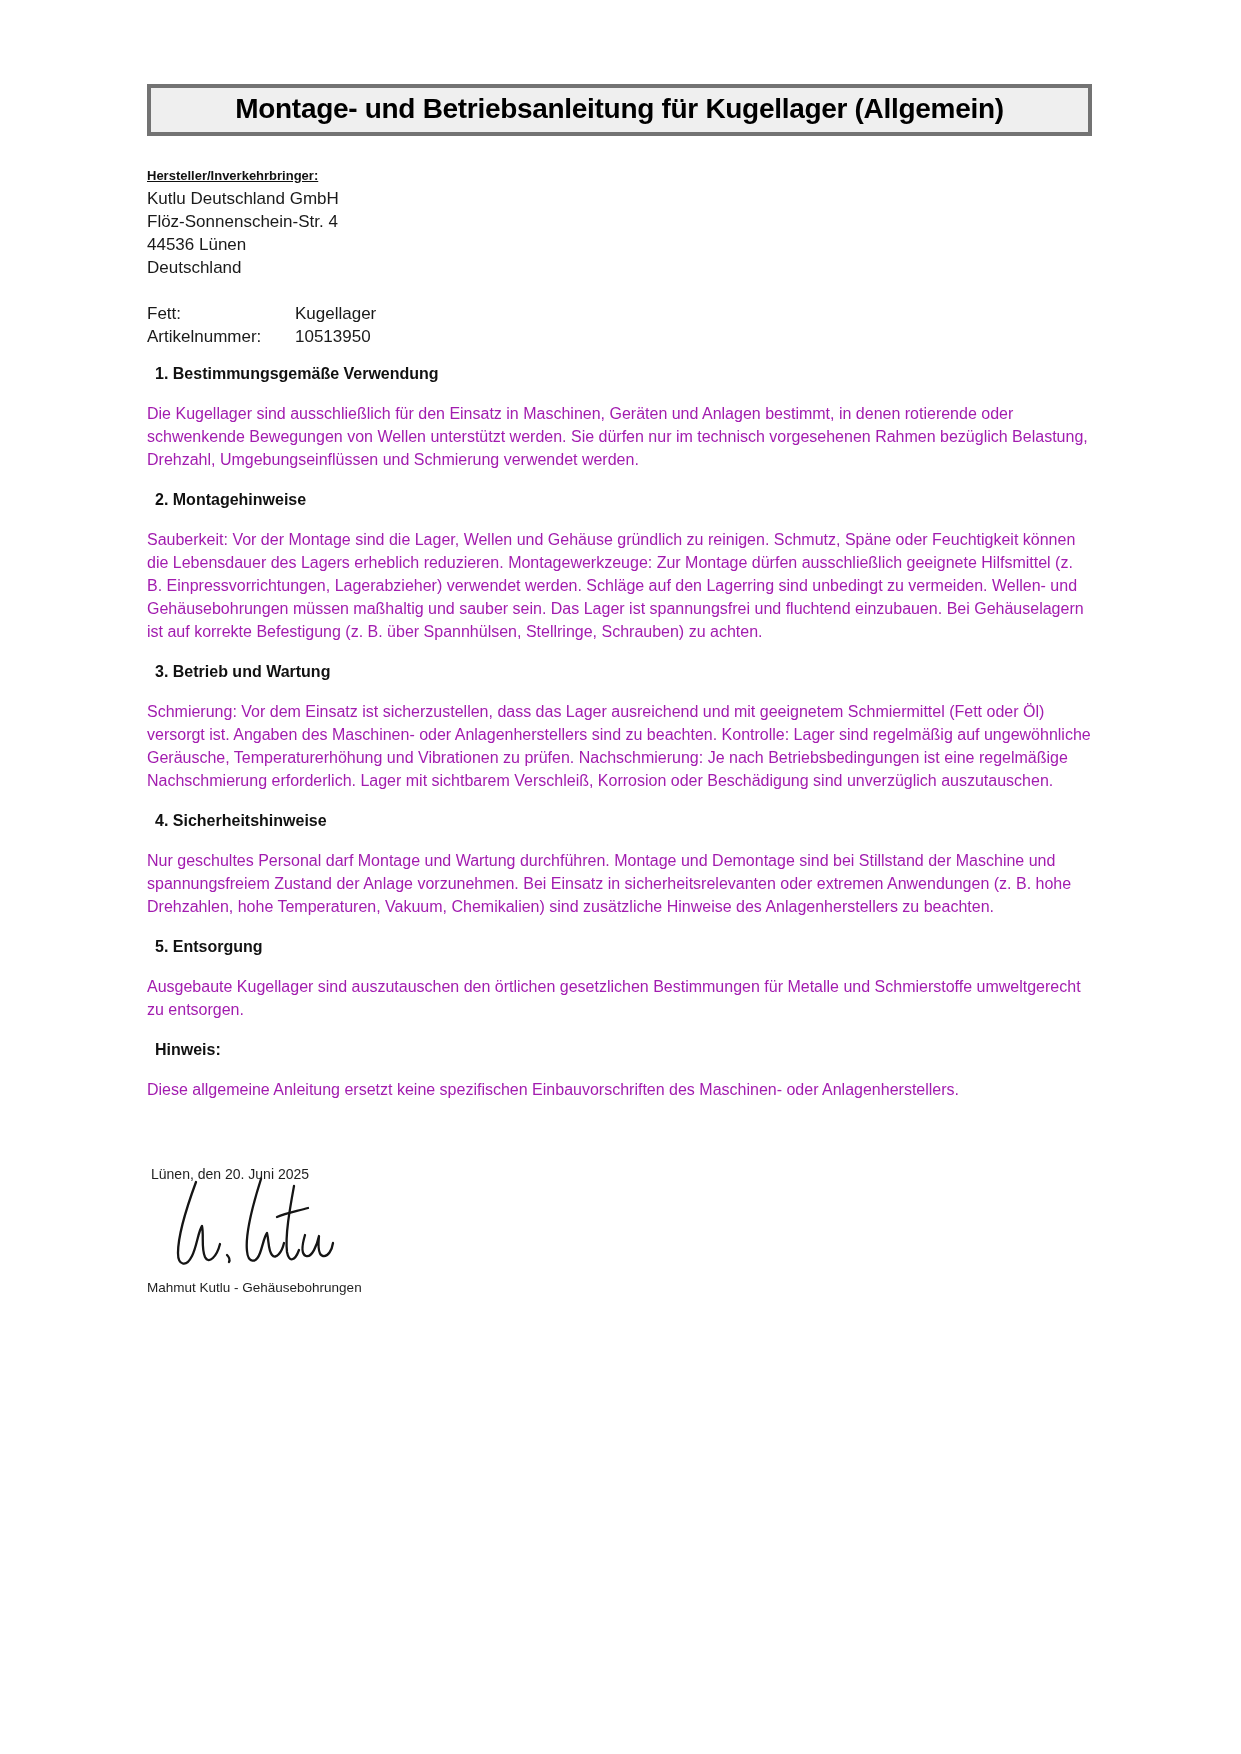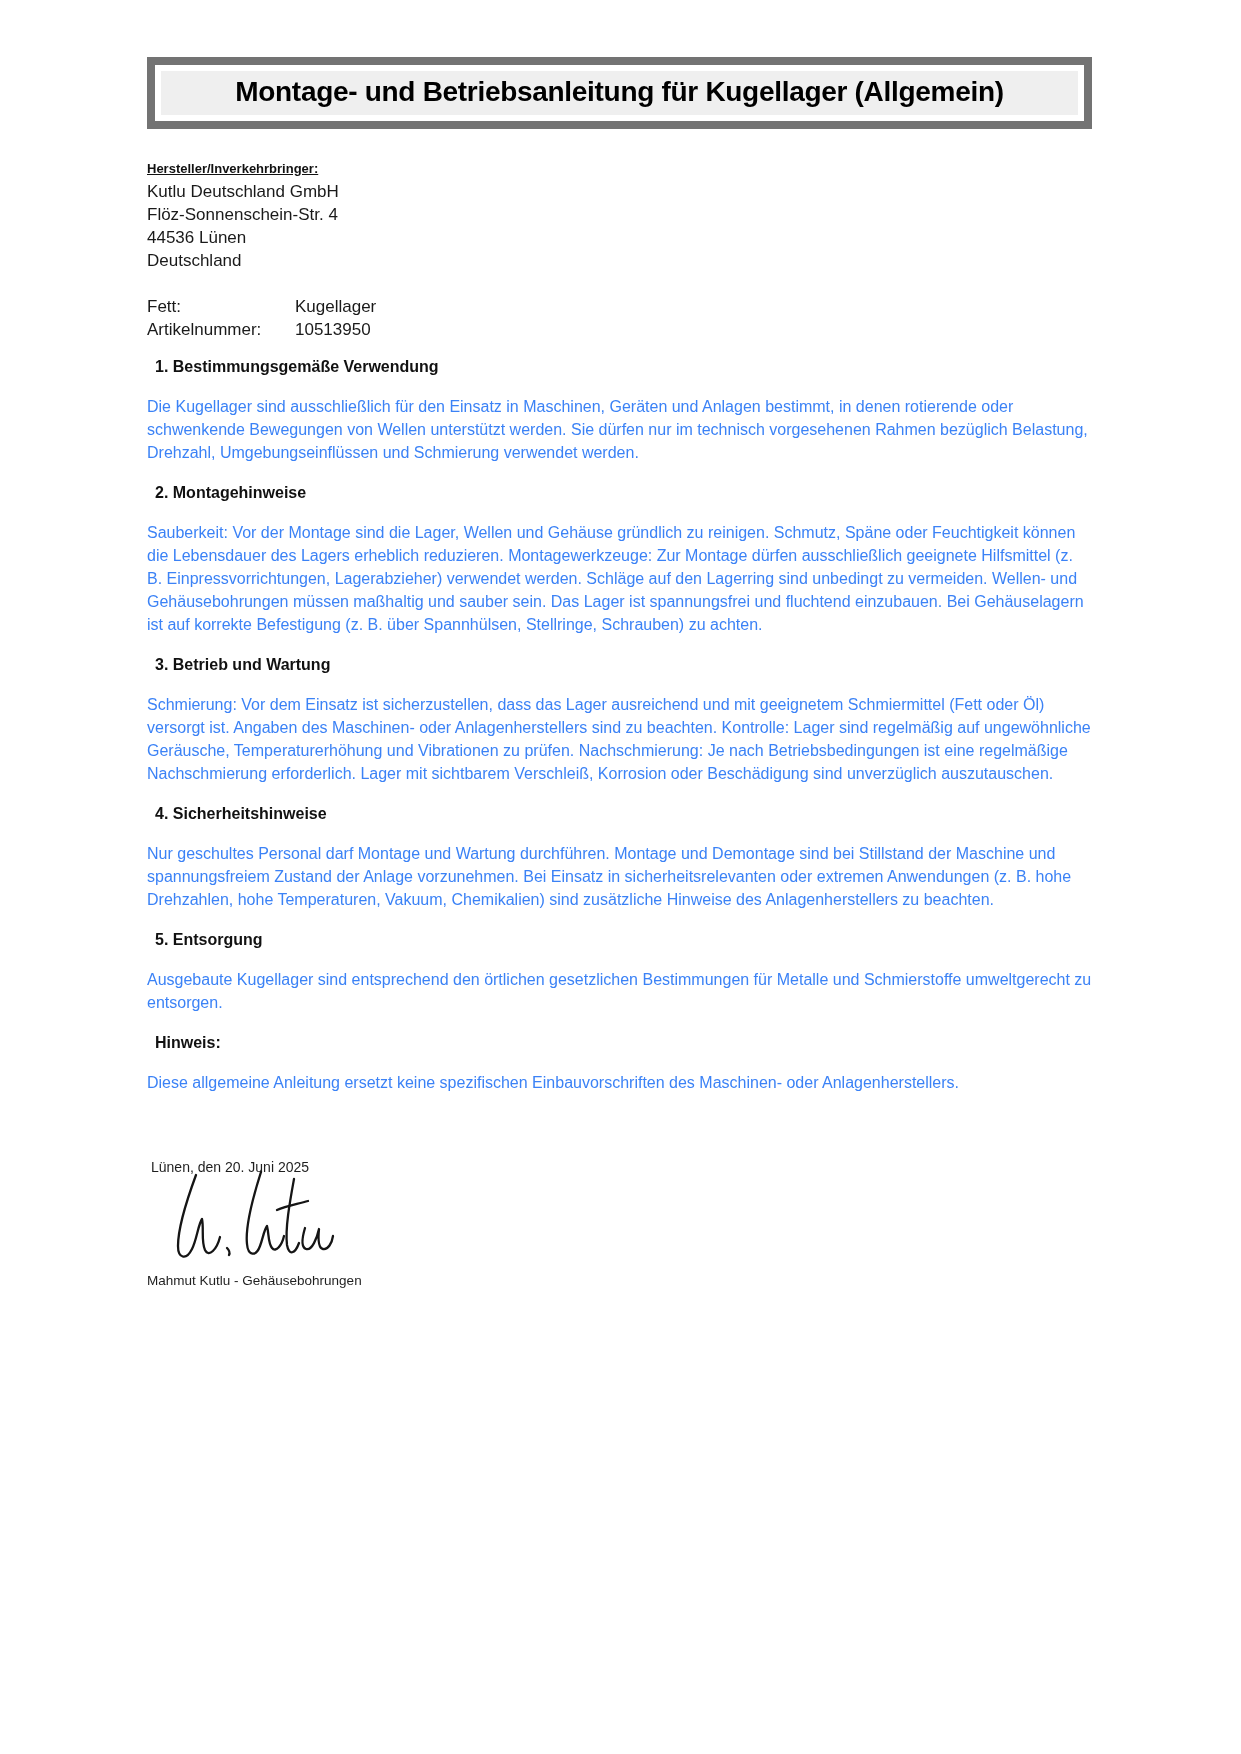--- a/index.html
+++ b/index.html
@@ -13,23 +13,22 @@
     overflow: hidden;
   }
   .content {
     position: absolute;
     left: 147px;
     top: 0;
     width: 945px;
   }
   
   .title-box {
-    margin-top: 57px;
-    border: 8px solid #737373;
-    padding: 6px;
+    margin-top: 84px;
+    border: 4px solid #737373;
   }
   .title-bar {
     background: #efefef;
     text-align: center;
     padding: 4px 0 6px 0;
   }
   .doc-title {
     margin: 0;
     font-size: 28px;
     line-height: 34px;
@@ -63,21 +62,21 @@
     margin: 0 0 17px 8px;
     font-size: 16px;
     line-height: 23px;
     font-weight: bold;
     color: #111111;
   }
   .sec-body {
     margin: 0 0 17px 0;
     font-size: 16px;
     line-height: 23px;
-    color: #3b82f6;
+    color: #a21caf;
     text-align: left;
   }
   
   .sig-block { margin-top: 64px; }
   .sig-date {
     margin: 4px;
     font-size: 14px;
     line-height: 18px;
     color: #1f1f1f;
   }
@@ -126,21 +125,21 @@
       <h2 class="sec-heading">2. Montagehinweise</h2>
       <p class="sec-body">Sauberkeit: Vor der Montage sind die Lager, Wellen und Gehäuse gründlich zu reinigen. Schmutz, Späne oder Feuchtigkeit können die Lebensdauer des Lagers erheblich reduzieren. Montagewerkzeuge: Zur Montage dürfen ausschließlich geeignete Hilfsmittel (z. B. Einpressvorrichtungen, Lagerabzieher) verwendet werden. Schläge auf den Lagerring sind unbedingt zu vermeiden. Wellen- und Gehäusebohrungen müssen maßhaltig und sauber sein. Das Lager ist spannungsfrei und fluchtend einzubauen. Bei Gehäuselagern ist auf korrekte Befestigung (z. B. über Spannhülsen, Stellringe, Schrauben) zu achten.</p>
 
       <h2 class="sec-heading">3. Betrieb und Wartung</h2>
       <p class="sec-body">Schmierung: Vor dem Einsatz ist sicherzustellen, dass das Lager ausreichend und mit geeignetem Schmiermittel (Fett oder Öl) versorgt ist. Angaben des Maschinen- oder Anlagenherstellers sind zu beachten. Kontrolle: Lager sind regelmäßig auf ungewöhnliche Geräusche, Temperaturerhöhung und Vibrationen zu prüfen. Nachschmierung: Je nach Betriebsbedingungen ist eine regelmäßige Nachschmierung erforderlich. Lager mit sichtbarem Verschleiß, Korrosion oder Beschädigung sind unverzüglich auszutauschen.</p>
 
       <h2 class="sec-heading">4. Sicherheitshinweise</h2>
       <p class="sec-body">Nur geschultes Personal darf Montage und Wartung durchführen. Montage und Demontage sind bei Stillstand der Maschine und spannungsfreiem Zustand der Anlage vorzunehmen. Bei Einsatz in sicherheitsrelevanten oder extremen Anwendungen (z. B. hohe Drehzahlen, hohe Temperaturen, Vakuum, Chemikalien) sind zusätzliche Hinweise des Anlagenherstellers zu beachten.</p>
 
       <h2 class="sec-heading">5. Entsorgung</h2>
-      <p class="sec-body">Ausgebaute Kugellager sind entsprechend den örtlichen gesetzlichen Bestimmungen für Metalle und Schmierstoffe umweltgerecht zu entsorgen.</p>
+      <p class="sec-body">Ausgebaute Kugellager sind auszutauschen den örtlichen gesetzlichen Bestimmungen für Metalle und Schmierstoffe umweltgerecht zu entsorgen.</p>
 
       <h2 class="sec-heading">Hinweis:</h2>
       <p class="sec-body">Diese allgemeine Anleitung ersetzt keine spezifischen Einbauvorschriften des Maschinen- oder Anlagenherstellers.</p>
     </div>
 
     <div class="sig-block">
       <p class="sig-date">Lünen, den 20. Juni 2025</p>
       <svg class="sig-image" width="175" height="100" viewBox="0 0 175 100" fill="none" xmlns="http://www.w3.org/2000/svg">
         <g stroke="#151515" stroke-width="2.3" stroke-linecap="round" stroke-linejoin="round" fill="none">
           <path d="M31,7 C24,26 13,60 13,78 C13,90 21,93 27,81 C32,71 33,57 37,51 C39,60 36,73 40,82 C44,90 52,81 55,69"></path>

